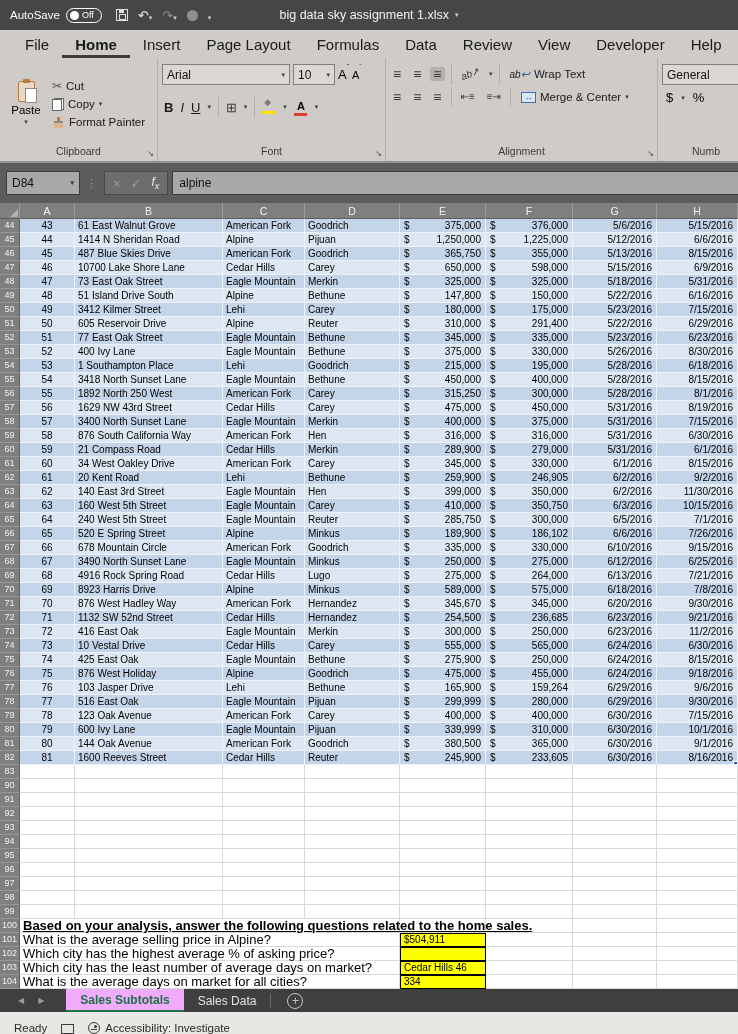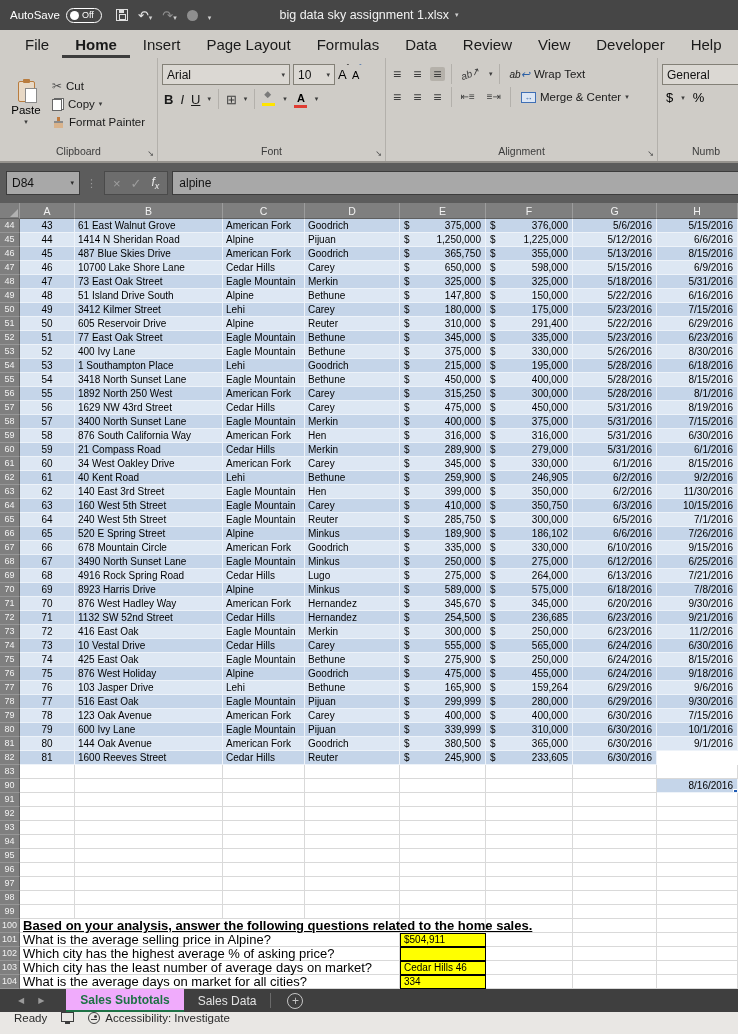--- a/index.html
+++ b/index.html
@@ -45,21 +45,21 @@
   .clip-col { display:flex; flex-direction:column; justify-content:center; gap:1px; }
   .scissors { font-size:12px; color:#4a4a4a; }
   .copy-ic { width:12px; height:13px; position:relative; }
   .copy-ic::before { content:""; position:absolute; top:0; right:0; width:8px; height:10px; border:1px solid #666; background:#fff; }
   .copy-ic::after { content:""; position:absolute; bottom:0; left:0; width:8px; height:10px; border:1px solid #666; background:#fff; }
   .fp-ic { width:13px; height:13px; position:relative; }
   .fp-ic::before { content:""; position:absolute; top:1px; left:5px; width:3px; height:5px; background:#c27c3f; }
   .fp-ic::after { content:""; position:absolute; bottom:1px; left:2px; width:9px; height:5px; background:#d9b38c; border-top:2px solid #8a8a8a; }
 
   
-  .font-rows { display:flex; flex-direction:column; gap:4px; padding-top:2px; }
+  .font-rows { display:flex; flex-direction:column; gap:12px; padding-top:2px; }
   .combo { background:#dbd8d3; border:1px solid #838077; font-size:12px; color:#111; display:flex; align-items:center; justify-content:space-between; padding:1px 4px; height:21px; cursor:pointer; }
   .combo .caret2 { font-size:7px; color:#3c3c3c; }
   .font-row1 { display:flex; gap:3px; align-items:center; }
   .font-row2 { display:flex; gap:7px; align-items:center; padding-left:2px; }
   .fbtn { font-size:13px; color:#1a1a1a; cursor:pointer; }
   .grow-a { font-size:13px; position:relative; cursor:pointer; }
   .grow-a sup { font-size:7px; position:relative; top:-5px; }
   .vdiv { width:1px; height:20px; background:#b3b0ab; }
   .fill-ic { width:14px; height:14px; position:relative; cursor:pointer; }
   .fill-ic::before { content:"◆"; position:absolute; top:-3px; left:2px; font-size:9px; color:#7a7a7a; }
@@ -116,21 +116,21 @@
   
   .tabstrip { height:23px; background:#3f3f3f; display:flex; align-items:stretch; flex:none; }
   .tab-nav { display:flex; align-items:center; gap:14px; padding:0 22px 0 18px; color:#9a9a9a; font-size:8px; }
   .stab { display:flex; align-items:center; padding:0 14px; font-size:12px; cursor:pointer; }
   .stab.active { background:#f0abfc; color:#1e7145; font-weight:bold; border-bottom:2px solid #1e7145; }
   .stab.inactive { color:#e4e4e4; }
   .tab-sep { width:1px; background:#6a6a6a; margin:4px 0; }
   .newsheet { width:16px; height:16px; border:1px solid #c5c5c5; border-radius:50%; color:#c5c5c5; font-size:12px; line-height:14px; text-align:center; align-self:center; margin-left:16px; cursor:pointer; }
 
   
-  .statusbar { height:22px; background:#e9e7e4; display:flex; align-items:flex-start; gap:14px; padding:0 14px; font-size:11.5px; color:#2b2b2b; flex:none; }
+  .statusbar { height:22px; background:#e9e7e4; display:flex; align-items:flex-end; gap:14px; padding:0 14px; font-size:11.5px; color:#2b2b2b; flex:none; }
   .mon-ic { width:13px; height:10px; border:1px solid #3d3d3d; position:relative; }
   .mon-ic::after { content:""; position:absolute; left:3px; bottom:-3px; width:5px; height:2px; background:#3d3d3d; }
   .acc-ic { width:12px; height:12px; border:1px solid #3d3d3d; border-radius:50%; position:relative; }
   .acc-ic::before { content:""; position:absolute; top:2px; left:4.5px; width:3px; height:3px; background:#3d3d3d; border-radius:50%; }
   .acc-ic::after { content:""; position:absolute; top:6px; left:2px; width:6px; height:3px; border-top:1.5px solid #3d3d3d; }
   .acc-grp { display:flex; align-items:center; gap:5px; }
 </style>
 </head>
 <body>
 
@@ -613,21 +613,21 @@
           <div class="cell col-f cur">
             <span>$</span>
             <span>330,000</span>
           </div>
           <div class="cell col-g al-r">6/1/2016</div>
           <div class="cell col-h al-r">8/15/2016</div>
         </div>
         <div class="r band-d">
           <div class="rn">62</div>
           <div class="cell col-a al-c">61</div>
-          <div class="cell col-b al-l">40 Kent Road</div>
+          <div class="cell col-b al-l">20 Kent Road</div>
           <div class="cell col-c al-l">Lehi</div>
           <div class="cell col-d al-l">Bethune</div>
           <div class="cell col-e cur">
             <span>$</span>
             <span>259,900</span>
           </div>
           <div class="cell col-f cur">
             <span>$</span>
             <span>246,905</span>
           </div>
@@ -965,21 +965,21 @@
           <div class="cell col-d al-l">Reuter</div>
           <div class="cell col-e cur">
             <span>$</span>
             <span>245,900</span>
           </div>
           <div class="cell col-f cur">
             <span>$</span>
             <span>233,605</span>
           </div>
           <div class="cell col-g al-r">6/30/2016</div>
-          <div class="cell col-h al-r" style="position: relative; margin-top: 28px;">8/16/2016<div class="fill-handle"></div></div>
+          <div class="cell col-h al-r" style="position: relative;">8/16/2016<div class="fill-handle"></div></div>
         </div>
         <div class="r">
           <div class="rn">83</div>
           <div class="cell col-a"></div>
           <div class="cell col-b"></div>
           <div class="cell col-c"></div>
           <div class="cell col-d"></div>
           <div class="cell col-e"></div>
           <div class="cell col-f"></div>
           <div class="cell col-g"></div>

